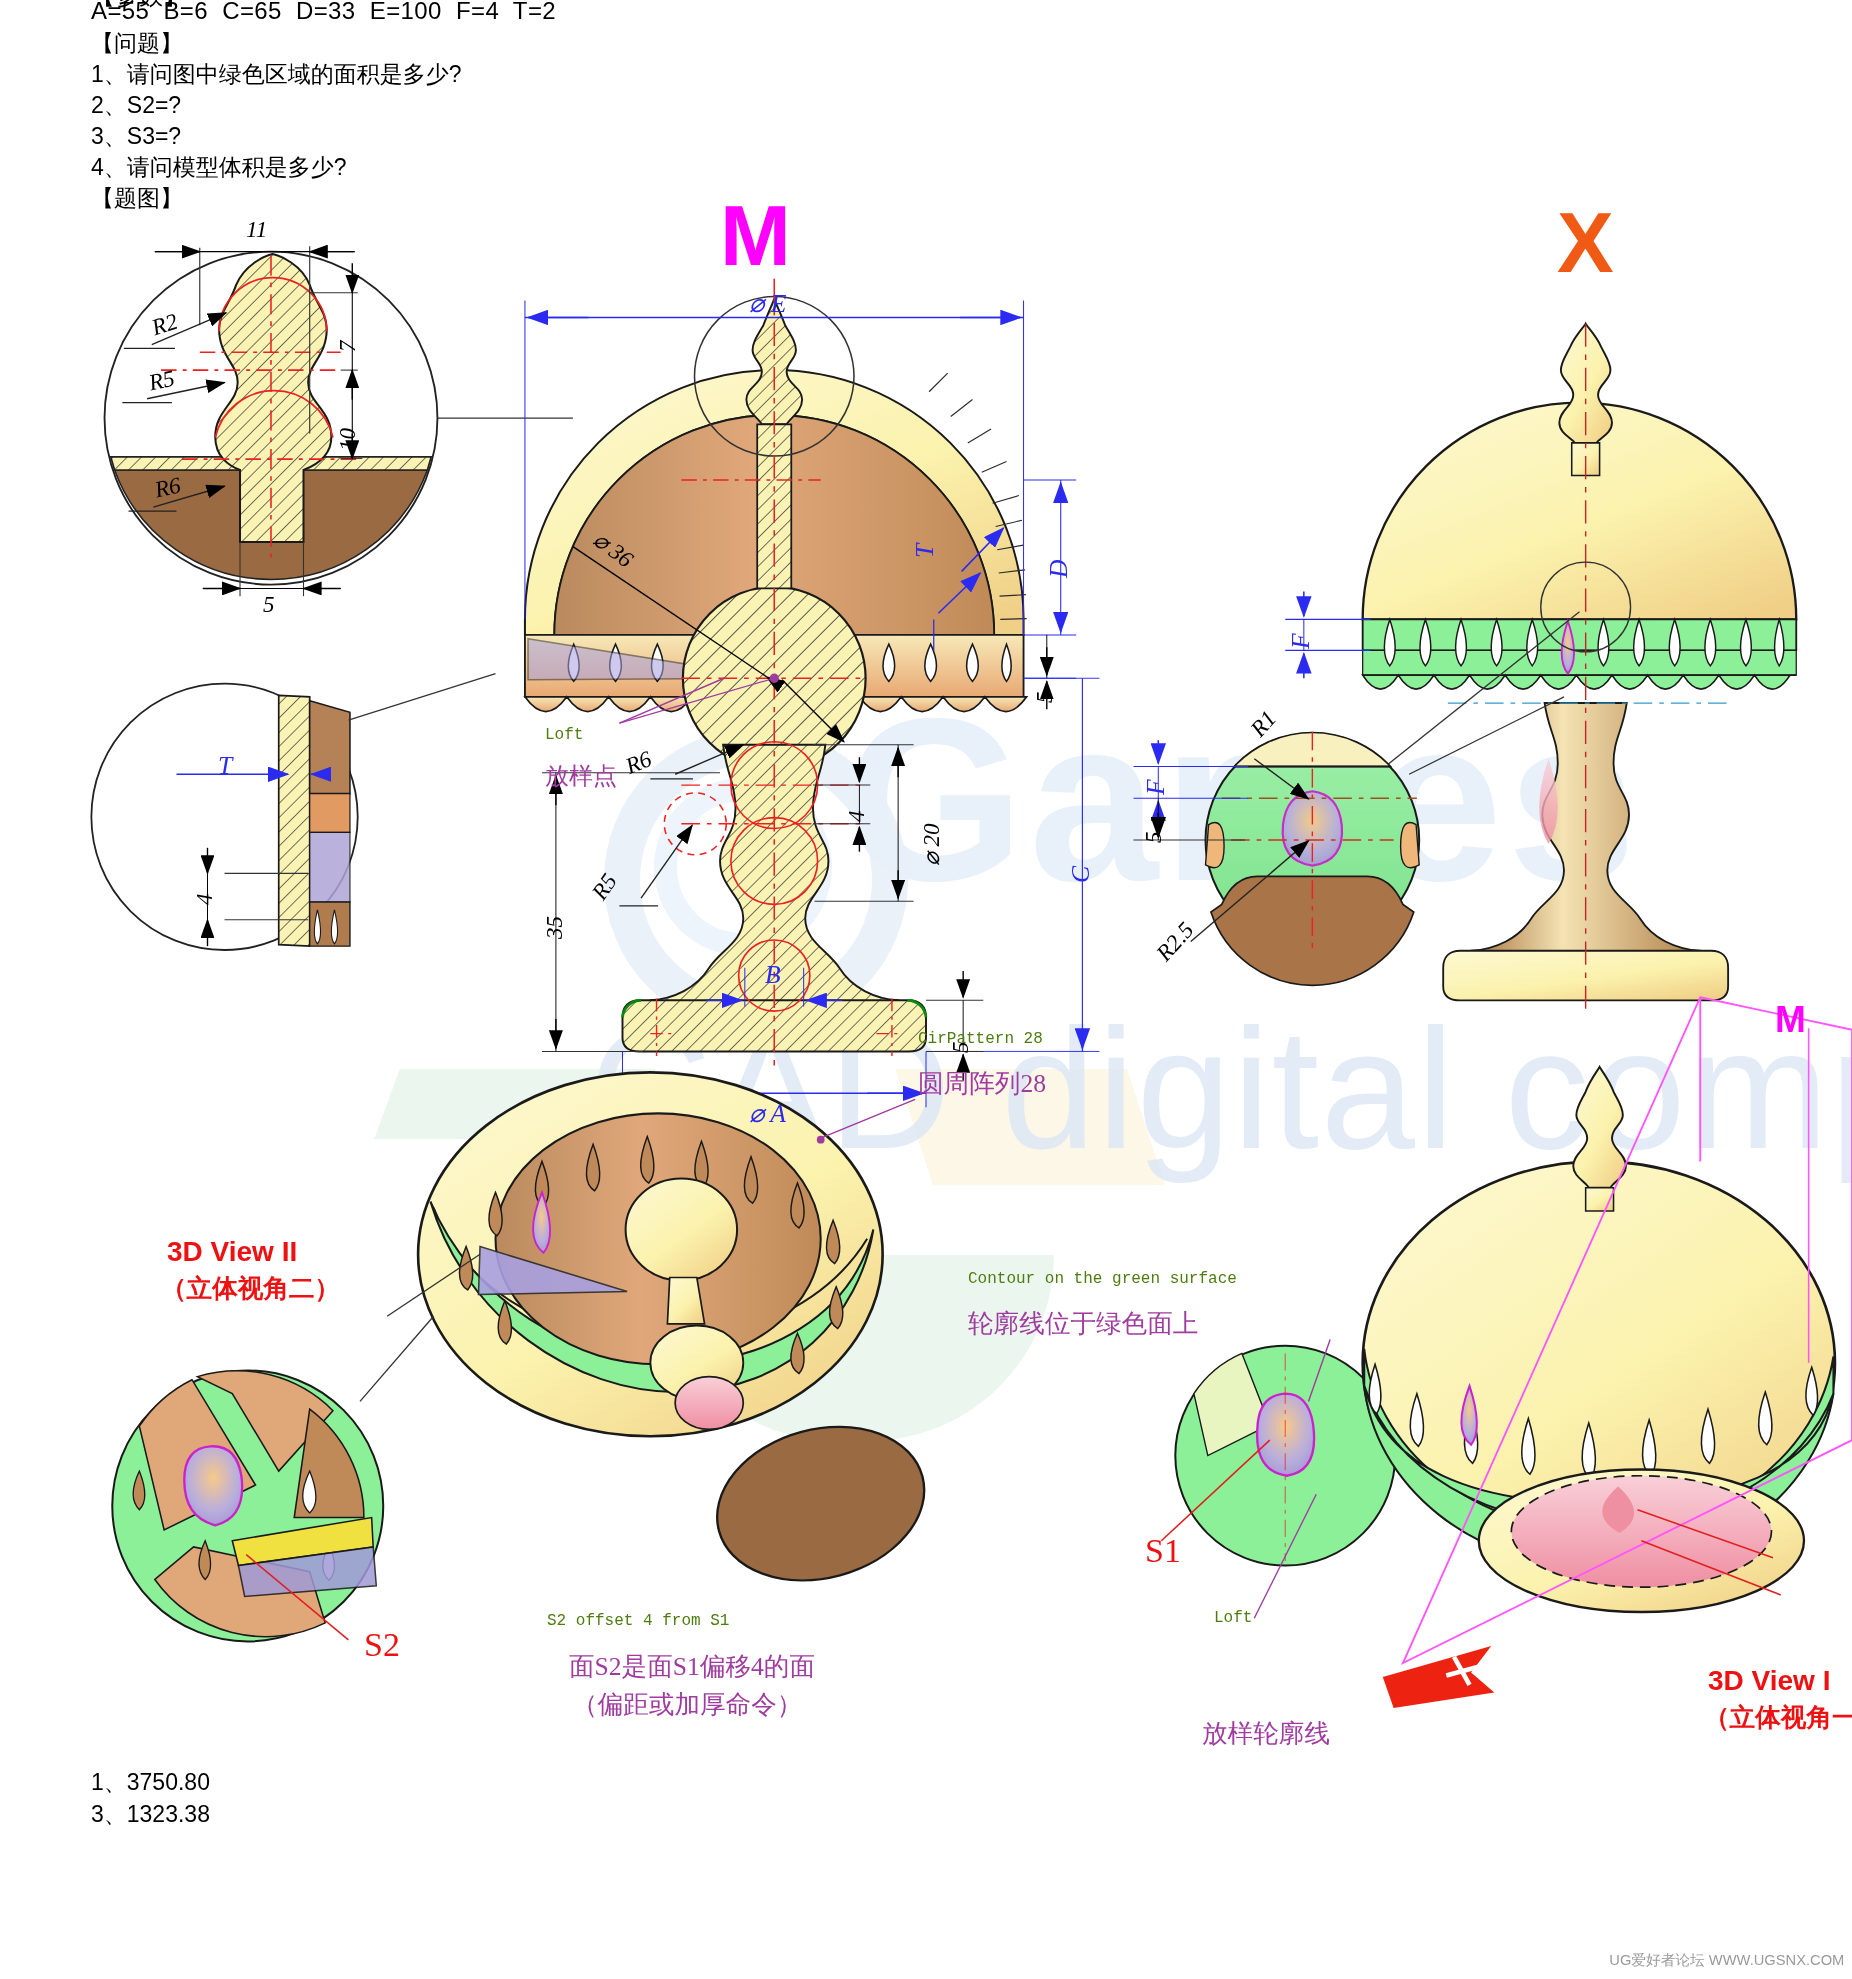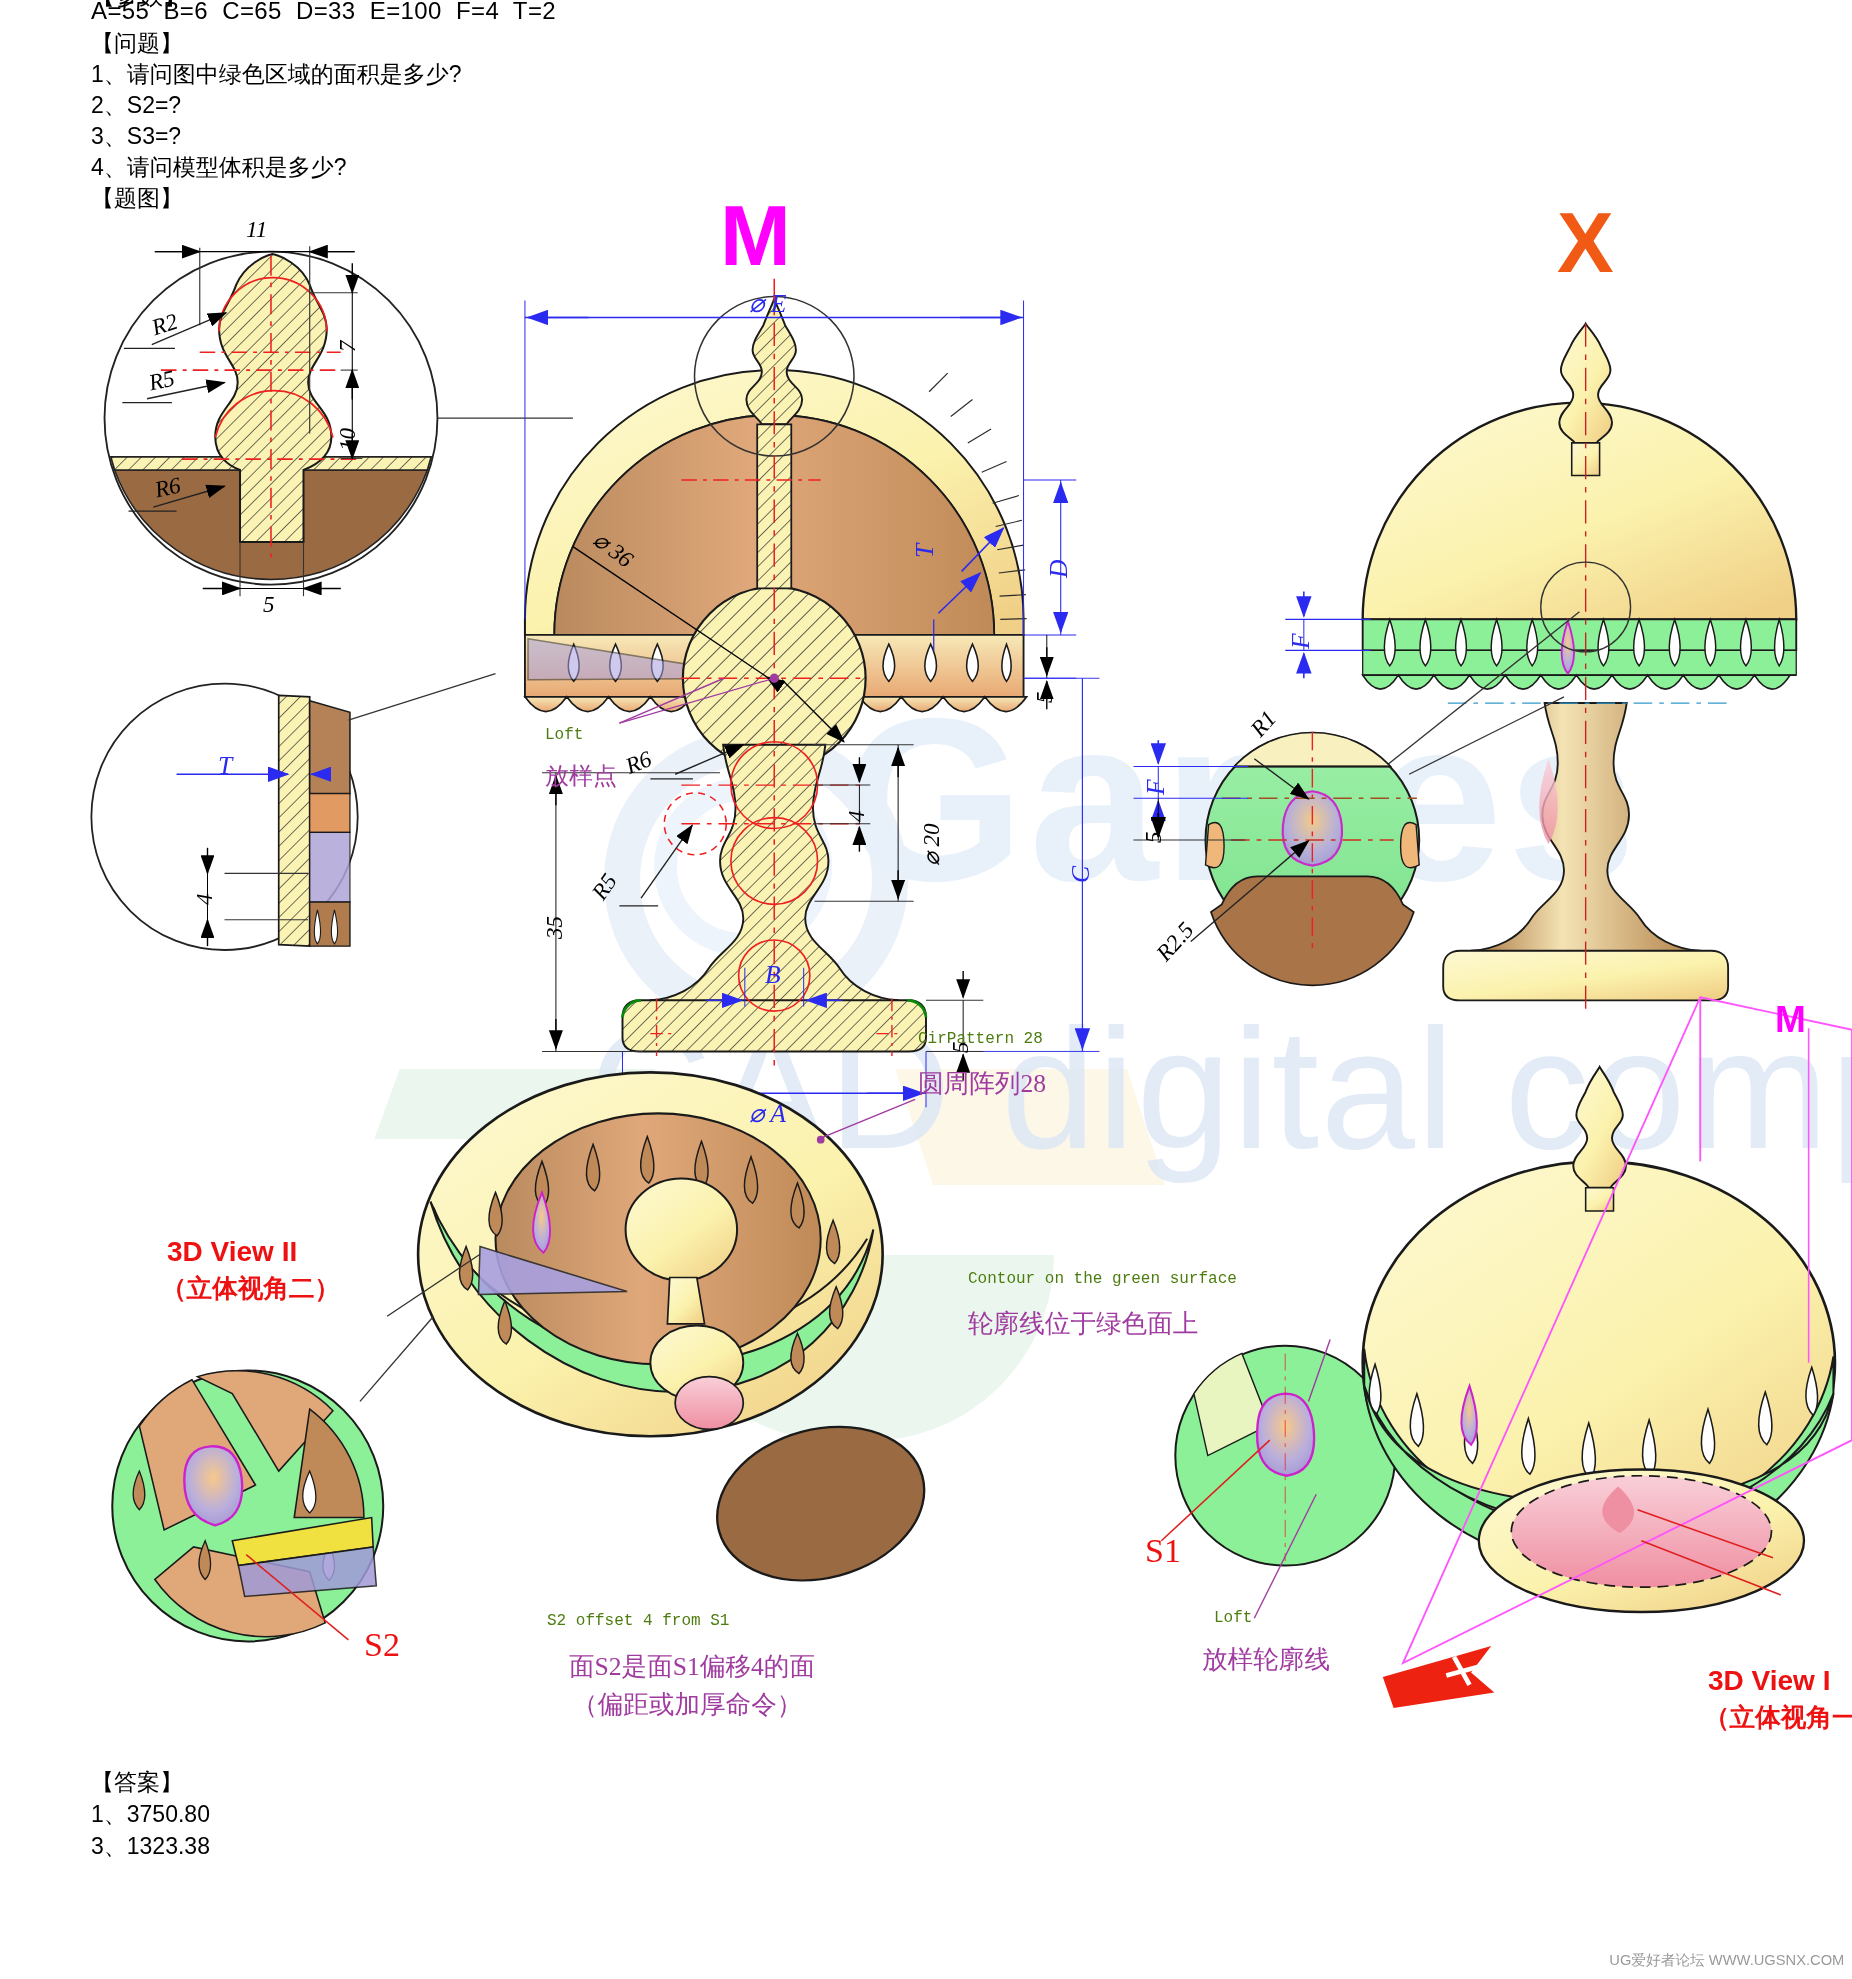--- a/index.html
+++ b/index.html
@@ -584,30 +584,29 @@
 <div class="lbl lbl-note" style="left:918px;top:1067px;">圆周阵列28</div>
 
 <div class="lbl lbl-note-mono" style="left:547px;top:1612px;">S2 offset 4 from S1</div>
 <div class="lbl lbl-note" style="left:569px;top:1650px;">面S2是面S1偏移4的面</div>
 <div class="lbl lbl-note" style="left:572px;top:1688px;">（偏距或加厚命令）</div>
 
 <div class="lbl lbl-note-mono" style="left:968px;top:1270px;">Contour on the green surface</div>
 <div class="lbl lbl-note" style="left:968px;top:1307px;">轮廓线位于绿色面上</div>
 
 <div class="lbl lbl-note-mono" style="left:1214px;top:1609px;">Loft</div>
-<div class="lbl lbl-note" style="left:1202px;top:1643px;">放样轮廓线</div>
+<div class="lbl lbl-note" style="left:1202px;top:1717px;">放样轮廓线</div>
 
 <div class="lbl lbl-s" style="left:1145px;top:1532px;">S1</div>
 <div class="lbl lbl-s" style="left:364px;top:1626px;">S2</div>
 
 <div class="lbl lbl-red" style="left:167px;top:1234px;">3D View II</div>
 <div class="lbl lbl-red" style="left:161px;top:1270px;font-size:25.6px;">（立体视角二）</div>
 <div class="lbl lbl-red" style="left:1708px;top:1663px;">3D View I</div>
 <div class="lbl lbl-red" style="left:1704px;top:1699px;font-size:25.6px;">（立体视角一）</div>
 
 <div class="ans-block">
-  <div>【答案】</div>
   <div>1、3750.80</div>
   <div>3、1323.38</div>
 </div>
 
 <div class="forum">UG爱好者论坛 WWW.UGSNX.COM</div>
 
 
 </body></html>

